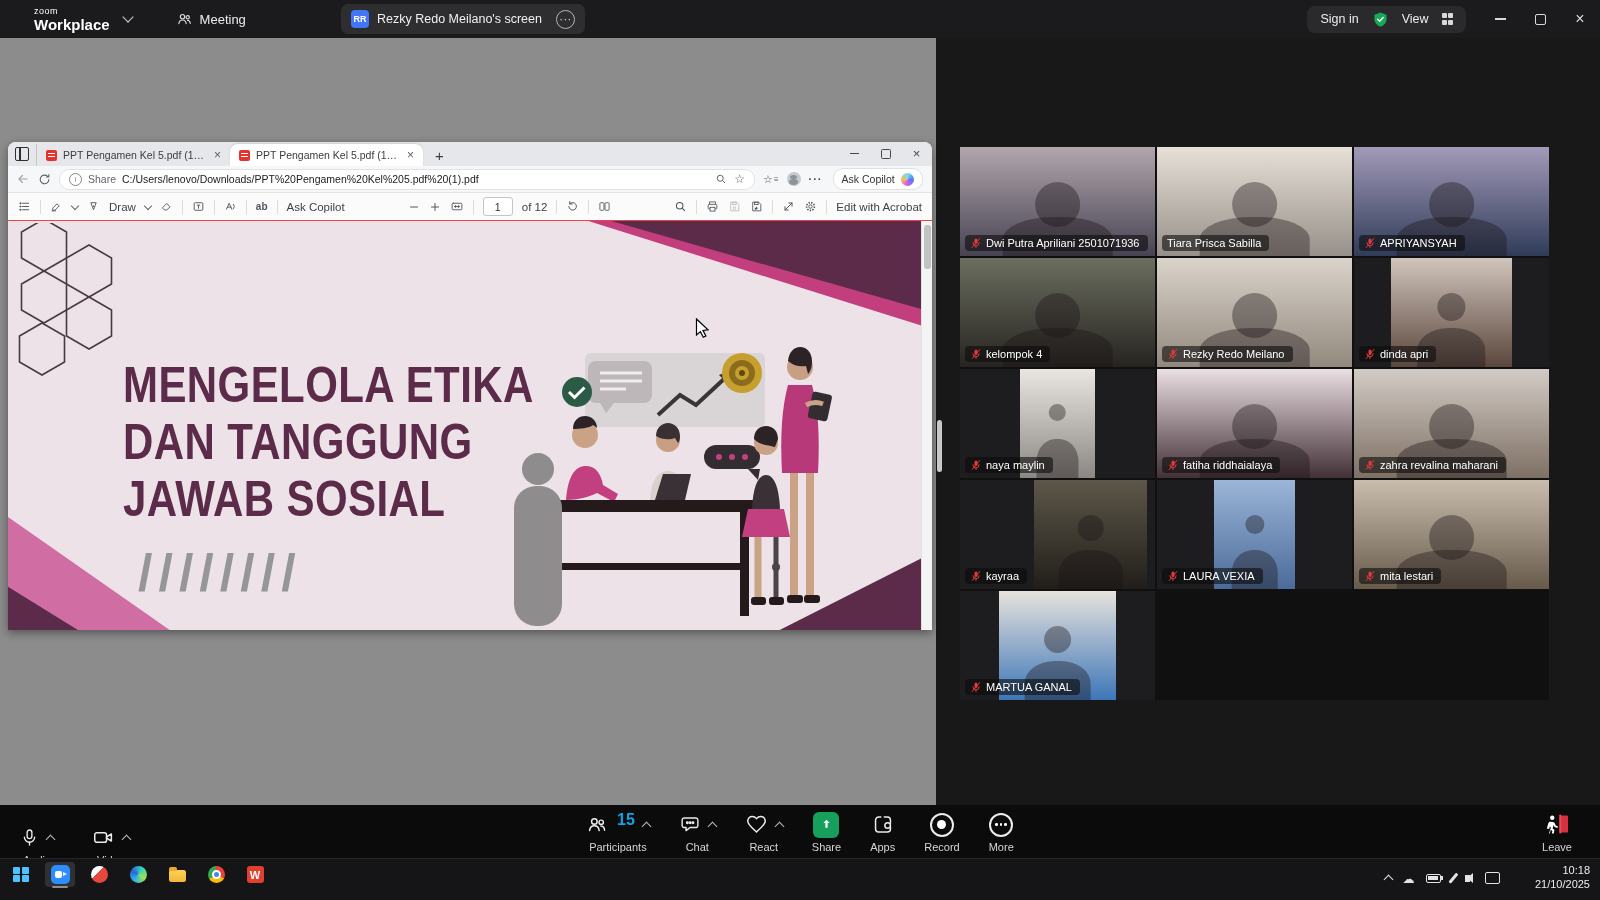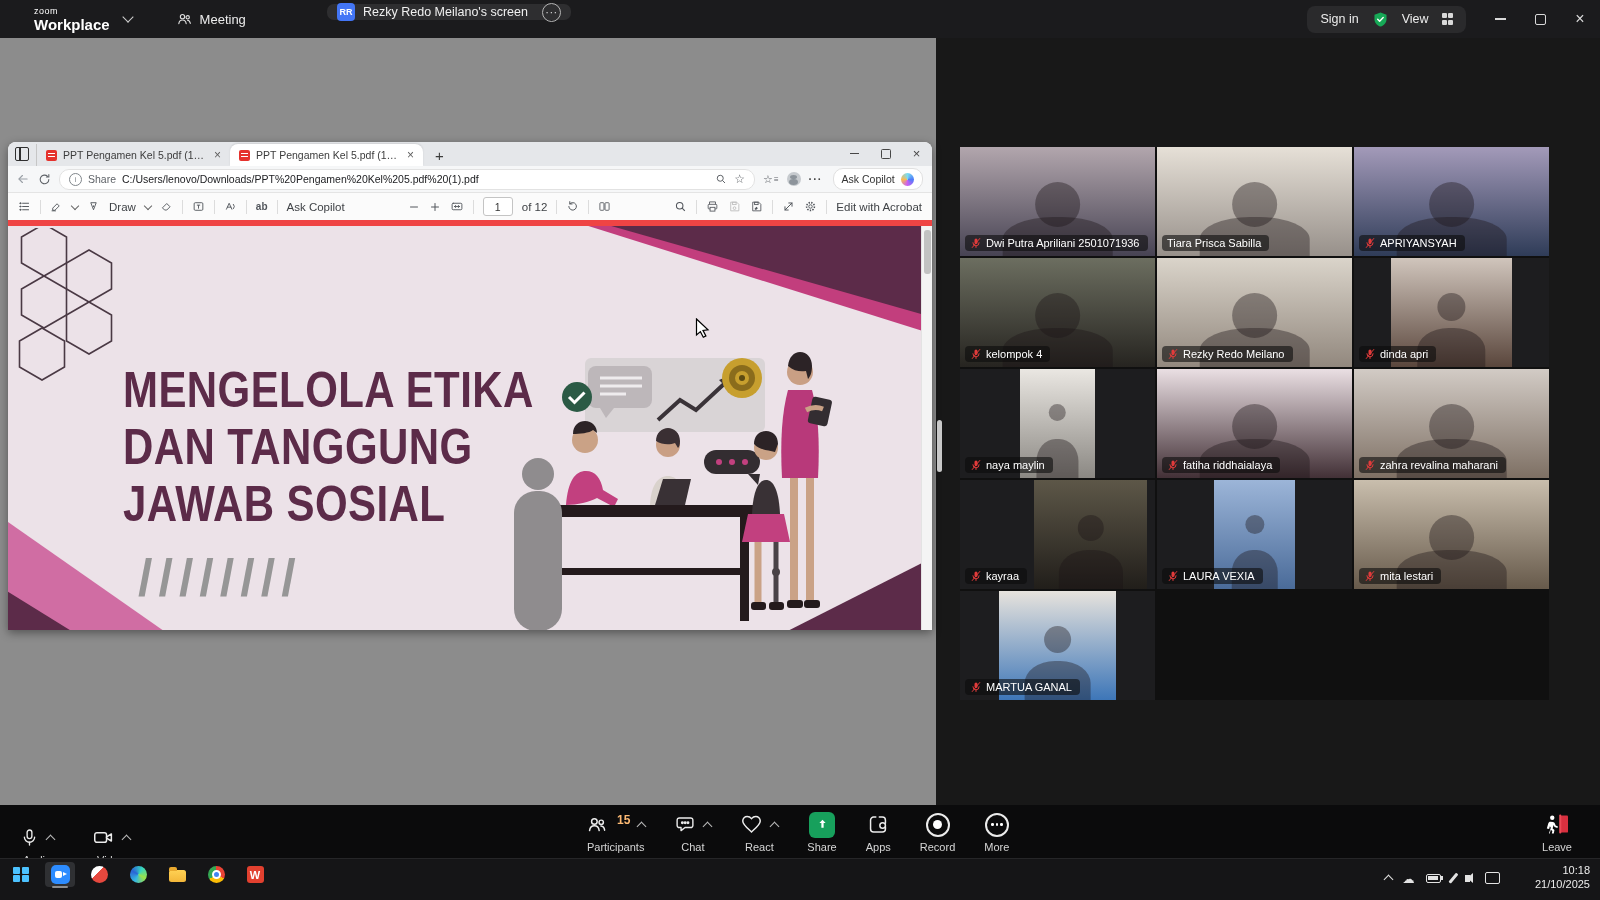--- a/index.html
+++ b/index.html
@@ -6,21 +6,21 @@
   .screen{position:relative;width:1600px;height:900px;background:#181818;font-family:"Liberation Sans",sans-serif;overflow:hidden;color:#fff}
   i{font-style:normal}
 
   
   .titlebar{position:absolute;left:0;top:0;width:100%;height:38px;background:#1b1b1d;display:flex;align-items:center;z-index:30}
   .logo{display:flex;flex-direction:column;line-height:1;margin-left:34px}
   .logo .z{font-size:9px;font-weight:normal;letter-spacing:.5px;color:#fff}
   .logo .w{font-size:15px;font-weight:bold;margin-top:1px;color:#fff}
   .chev-down{width:7px;height:7px;border-right:1.5px solid #cfcfcf;border-bottom:1.5px solid #cfcfcf;transform:rotate(45deg);margin:0 0 4px 14px}
   .meeting-tab{display:flex;align-items:center;gap:7px;margin-left:44px;font-size:13px;color:#ececec}
-  .screen-tab{position:absolute;left:327px;top:4px;height:16px;background:#2e2e30;border-radius:7px;display:flex;align-items:center;padding:0 10px;gap:8px}
+  .screen-tab{position:absolute;left:341px;top:4px;height:30px;background:#2e2e30;border-radius:7px;display:flex;align-items:center;padding:0 10px;gap:8px}
   .rr-badge{width:18px;height:18px;border-radius:4px;background:#4376f6;color:#fff;font-size:9px;font-weight:bold;display:flex;align-items:center;justify-content:center}
   .screen-tab .t{font-size:12.5px;color:#f0f0f0;white-space:nowrap}
   .tab-ellipsis{width:17px;height:17px;border:1.2px solid #b5b5b5;border-radius:50%;color:#dedede;font-size:11px;line-height:1;display:flex;align-items:center;justify-content:center;margin-left:6px;letter-spacing:.5px}
   .tb-right{margin-left:auto;display:flex;align-items:center;height:100%}
   .tb-pill{background:#2a2a2c;border-radius:8px;height:27px;display:flex;align-items:center;gap:13px;padding:0 13px;margin-right:14px;font-size:12.5px;color:#ececec}
   .view-grid{display:grid;grid-template-columns:5px 5px;grid-template-rows:5px 5px;gap:1.5px}
   .view-grid i{background:#d9d9d9;border-radius:1px}
   .winbtn{width:40px;height:38px;display:flex;align-items:center;justify-content:center;color:#d9d9d9}
   .mini{width:11px;height:1.5px;background:#d9d9d9}
   .resto{width:9px;height:9px;border:1.3px solid #d9d9d9;border-radius:2px}
@@ -57,21 +57,21 @@
   .url{color:#202124;white-space:nowrap;overflow:hidden;text-overflow:ellipsis;flex:1}
   .pillicons{display:flex;align-items:center;gap:7px;flex:none}
   .star{color:#5f6368;font-size:12px;line-height:1}
   .coll-star{display:flex;align-items:center;color:#5f6368;font-size:11px;gap:1px}
   .avatar{width:14px;height:14px;border-radius:50%;background:#c6cace;position:relative;overflow:hidden}
   .avatar:after{content:"";position:absolute;left:3.5px;top:3px;width:7px;height:4px;border-radius:50%;background:#8d949b;box-shadow:0 5px 0 1px #8d949b}
   .dots3{color:#444;font-weight:bold;font-size:11px;letter-spacing:1px}
   .copilot-pill{display:flex;align-items:center;gap:6px;background:#fff;border:1px solid #e0e0e0;border-radius:10px;height:20px;padding:0 8px;font-size:10.5px;color:#333;margin-left:2px}
   .copilot-ico{width:13px;height:13px;border-radius:50%;background:conic-gradient(#7adcf2,#4f7df9,#c95ef6,#f7b955,#7adcf2)}
 
-  .pdfbar{height:27px;background:#fbfbfb;border-bottom:6px solid #ef4444;display:flex;align-items:center;padding:0 10px;gap:9px;font-size:11.5px;color:#3f4246}
+  .pdfbar{height:27px;background:#fbfbfb;border-bottom:1px solid #ef4444;display:flex;align-items:center;padding:0 10px;gap:9px;font-size:11.5px;color:#3f4246}
   .pbdiv{width:1px;height:14px;background:#dcdcdc}
   .pb-ico{display:flex;align-items:center;justify-content:center;color:#52565c}
   .cd{width:5px;height:5px;border-right:1.2px solid #666;border-bottom:1.2px solid #666;transform:rotate(45deg);margin-bottom:2px}
   .page-input{width:24px;height:15px;border:1px solid #c4c4c4;border-radius:3px;text-align:center;font-size:10.5px;color:#333;background:#fff;font-family:"Liberation Sans",sans-serif}
   .pb-spacer{flex:1}
   .translate-ab{font-size:10px;color:#52565c;font-weight:bold}
   .grayed{color:#bcbcbc}
 
   
   .pdf-content{position:relative;height:411px;background:#ece2e8;overflow:hidden}
@@ -101,21 +101,21 @@
   .nameplate{position:absolute;left:5px;bottom:5px;display:flex;align-items:center;gap:4px;background:rgba(12,12,12,.6);border-radius:4px;padding:2px 8px 2px 5px;font-size:11px;color:#fff;max-width:93%;white-space:nowrap;overflow:hidden}
 
   
   .zoombar{position:absolute;left:0;top:805px;width:100%;height:53px;background:#0b0b0c;z-index:25}
   .zb-left{position:absolute;left:20px;top:20px;display:flex;gap:38px}
   .zb-center{position:absolute;left:586px;top:7px;display:flex;gap:29px}
   .zb-btn{display:flex;flex-direction:column;align-items:center;gap:4px}
   .zb-iconrow{height:25px;display:flex;align-items:center;gap:8px}
   .zb-label{font-size:11px;color:#d6d6d6;white-space:nowrap}
   .caret-up{width:6px;height:6px;border-left:1.5px solid #bbb;border-top:1.5px solid #bbb;transform:rotate(45deg);margin-top:4px}
-  .pcount{font-size:12px;color:#fdba74;margin:0 0 10px 1px;font-weight:bold}
+  .pcount{font-size:16px;color:#0ea5e9;margin:0 0 10px 1px;font-weight:bold}
   .share-ico{width:26px;height:26px;background:#17a05c;border-radius:6px;display:flex;align-items:center;justify-content:center}
   .rec-ico{width:20px;height:20px;border:2px solid #ececec;border-radius:50%;display:flex;align-items:center;justify-content:center}
   .rec-ico i{width:9px;height:9px;background:#fff;border-radius:50%}
   .more-ico{width:20px;height:20px;border:2px solid #ececec;border-radius:50%;display:flex;align-items:center;justify-content:center;gap:2px}
   .more-ico i{width:2.5px;height:2.5px;background:#fff;border-radius:50%}
   .zb-leave{position:absolute;right:28px;top:7px}
 
   
   .taskbar{position:absolute;left:0;top:858px;width:100%;height:42px;background:#151517;border-top:1px solid #262628;z-index:25}
   .tb-apps{position:absolute;left:6px;top:3px;display:flex;align-items:center;gap:9px}

